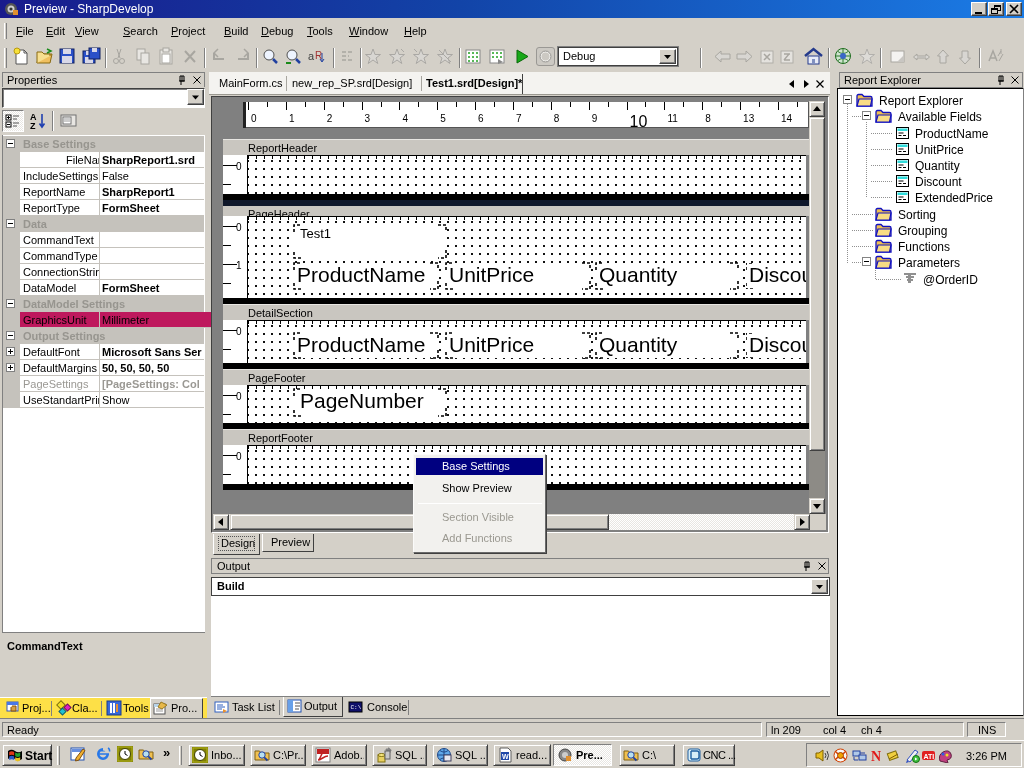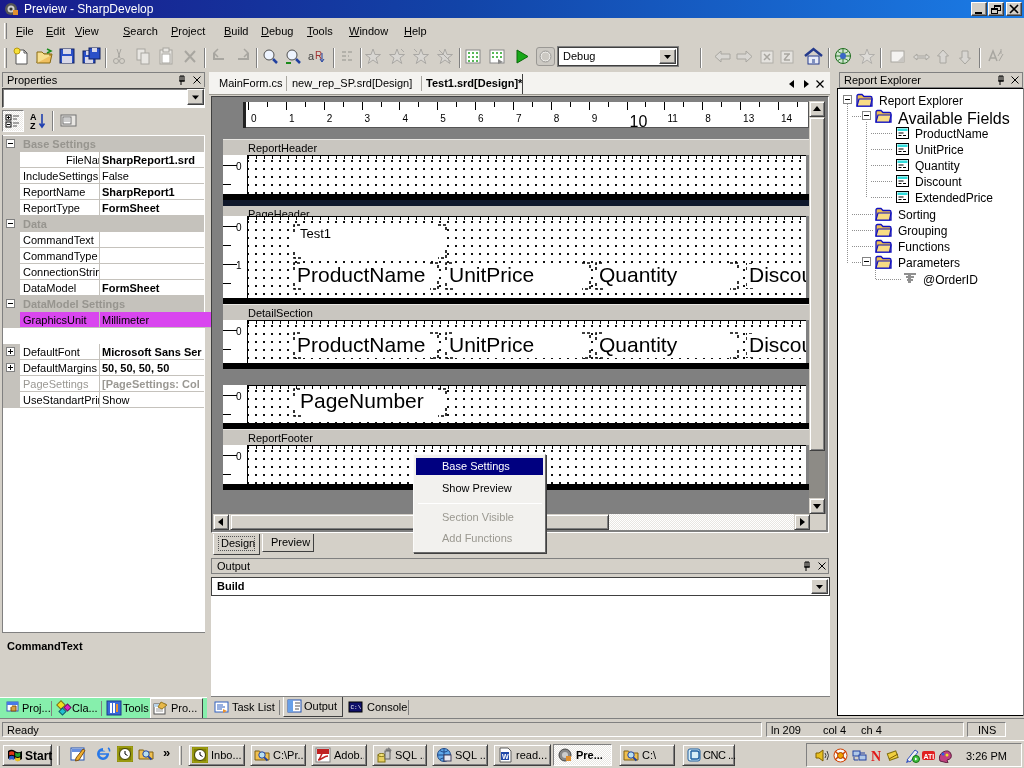--- a/index.html
+++ b/index.html
@@ -429,25 +429,31 @@
         <div class="abs" style="left:20px;top:2px;color:#000;white-space:nowrap;overflow:hidden;width:76px;">DataModel</div>
         <div class="abs" style="left:96px;top:0;width:1px;height:16px;background:#c5c2bc;"></div>
         <div class="abs" style="left:99px;top:2px;font-weight:bold;color:#000;white-space:nowrap;overflow:hidden;width:101px;">FormSheet</div>
       </div>
     <div class="abs" style="left:0;top:161px;width:201px;height:16px;background:#c5c2bc;">
         <div class="abs" style="left:3px;top:3px;width:9px;height:9px;border:1px solid #808080;background:#fff;">
           <div class="abs" style="left:1px;top:3px;width:5px;height:1px;background:#000;"></div>
         </div>
         <div class="abs" style="left:20px;top:2px;font-weight:bold;color:#97958f;">DataModel Settings</div>
       </div>
-    <div class="abs" style="left:0;top:177px;width:228px;height:16px;background:#d946ef;border-bottom:1px solid #c5c2bc;">
+    <div class="abs" style="left:0;top:177px;width:228px;height:16px;background:#be185d;border-bottom:1px solid #c5c2bc;">
         <div class="abs" style="left:0;top:0;width:17px;height:16px;background:#c5c2bc;"></div>
         <div class="abs" style="left:20px;top:2px;color:#000;white-space:nowrap;overflow:hidden;width:76px;">GraphicsUnit</div>
         <div class="abs" style="left:96px;top:0;width:1px;height:16px;background:#c5c2bc;"></div>
         <div class="abs" style="left:99px;top:2px;color:#000;white-space:nowrap;overflow:hidden;width:101px;">Millimeter</div>
+      </div>
+    <div class="abs" style="left:0;top:193px;width:201px;height:16px;background:#c5c2bc;">
+        <div class="abs" style="left:3px;top:3px;width:9px;height:9px;border:1px solid #808080;background:#fff;">
+          <div class="abs" style="left:1px;top:3px;width:5px;height:1px;background:#000;"></div>
+        </div>
+        <div class="abs" style="left:20px;top:2px;font-weight:bold;color:#97958f;">Output Settings</div>
       </div>
     <div class="abs" style="left:0;top:209px;width:201px;height:16px;background:#fff;border-bottom:1px solid #c5c2bc;">
         <div class="abs" style="left:0;top:0;width:17px;height:16px;background:#c5c2bc;">
           <div class="abs" style="left:3px;top:3px;width:9px;height:9px;border:1px solid #808080;background:#fff;">
             <div class="abs" style="left:1px;top:3px;width:5px;height:1px;background:#000;"></div>
             <div class="abs" style="left:3px;top:1px;width:1px;height:5px;background:#000;"></div>
           </div>
         </div>
         <div class="abs" style="left:20px;top:2px;color:#000;white-space:nowrap;overflow:hidden;width:76px;">DefaultFont</div>
         <div class="abs" style="left:96px;top:0;width:1px;height:16px;background:#c5c2bc;"></div>
@@ -475,21 +481,21 @@
         <div class="abs" style="left:20px;top:2px;color:#000;white-space:nowrap;overflow:hidden;width:76px;">UseStandartPrir</div>
         <div class="abs" style="left:96px;top:0;width:1px;height:16px;background:#c5c2bc;"></div>
         <div class="abs" style="left:99px;top:2px;color:#000;white-space:nowrap;overflow:hidden;width:101px;">Show</div>
       </div>
   </div>
 
   <div class="abs" style="left:2px;top:560px;width:203px;height:65px;background:#d4d0c8;border-top:1px solid #808080;">
     <div class="abs" style="left:5px;top:7px;font-weight:bold;">CommandText</div>
   </div>
 
-  <div class="abs" style="left:0;top:625px;width:207px;height:21px;border-top:1px solid #fff;background:#86efac;">
+  <div class="abs" style="left:0;top:625px;width:207px;height:21px;border-top:1px solid #fff;background:#fde047;">
     <div class="abs" style="left:6px;top:2px;">
         <svg width="15" height="15" viewBox="0 0 15 15">
           <rect x="1" y="2" width="11" height="9" fill="#fff" stroke="#3858b8"></rect>
           <rect x="1" y="2" width="11" height="3" fill="#4878e8"></rect>
           <path d="M6 6 h4 v5 h-5 v-4" fill="#d8a040" stroke="#805010"></path>
         </svg>
       </div>
     <div class="abs" style="left:22px;top:4px;">Proj...</div>
     <div class="abs" style="left:51px;top:3px;height:15px;border-left:1px solid #808080;"></div>
     <div class="abs" style="left:56px;top:2px;">
@@ -622,20 +628,23 @@
       <div class="abs" style="left:11px;top:207px;width:586px;height:16px;background:#c9c6c0;border-top:1px solid #e8e6e2;">
         <div class="abs" style="left:25px;top:2px;">DetailSection</div>
       </div>
       <div class="abs" style="left:11px;top:223px;width:24px;height:43px;background:#fff;">
         <div class="abs" style="left:0;top:10px;width:14px;height:1px;background:#000;"></div>
         <div class="abs" style="left:13px;top:6px;font-size:10px;">0</div>
         <div class="abs" style="left:0;top:29px;width:8px;height:1px;background:#000;"></div>
       </div>
       <div class="abs dots" <div="" style="left:35px;top:223px;width:559px;height:43px;border-left:1px solid #000;border-top:1px solid #000;"></div>
       <div class="abs" style="left:11px;top:266px;width:586px;height:6px;background:#000;"></div>
+      <div class="abs" style="left:11px;top:272px;width:586px;height:16px;background:#c9c6c0;border-top:1px solid #e8e6e2;">
+        <div class="abs" style="left:25px;top:2px;">PageFooter</div>
+      </div>
       <div class="abs" style="left:11px;top:288px;width:24px;height:38px;background:#fff;">
         <div class="abs" style="left:0;top:10px;width:14px;height:1px;background:#000;"></div>
         <div class="abs" style="left:13px;top:6px;font-size:10px;">0</div>
         <div class="abs" style="left:0;top:29px;width:8px;height:1px;background:#000;"></div>
       </div>
       <div class="abs dots" <div="" style="left:35px;top:288px;width:559px;height:38px;border-left:1px solid #000;border-top:1px solid #000;"></div>
       <div class="abs" style="left:11px;top:326px;width:586px;height:6px;background:#000;"></div>
       <div class="abs" style="left:11px;top:332px;width:586px;height:16px;background:#c9c6c0;border-top:1px solid #e8e6e2;">
         <div class="abs" style="left:25px;top:2px;">ReportFooter</div>
       </div>
@@ -847,21 +856,21 @@
         <div class="abs" style="left:0;top:0;width:9px;height:9px;border:1px solid #848484;background:#fff;">
           <div class="abs" style="left:1px;top:3px;width:5px;height:1px;background:#000;"></div>
         </div>
       </div>
       <div class="abs" style="left:37px;top:20px;">
         <svg width="17" height="14" viewBox="0 0 17 14">
           <path d="M1 13 V3 Q1 1.5 2.5 1.5 H6 L8 3.5 H14.5 Q16 3.5 16 5 V13 Z" fill="#f0c050" stroke="#1010c0" stroke-width="1.3"></path>
           <path d="M1 13 L3 6 H16 L14.5 13 Z" fill="#f8dc84" stroke="#1010c0" stroke-width="1.2"></path>
         </svg>
       </div>
-      <div class="abs" style="left:60px;top:21px;font-size:16px;white-space:nowrap;">Available Fields</div>
+      <div class="abs" style="left:60px;top:21px;font-size:12px;white-space:nowrap;">Available Fields</div>
       <div class="abs" style="left:57px;top:37px;">
         <svg width="15" height="14" viewBox="0 0 15 14">
           <rect x="1.5" y="1.5" width="12" height="11" fill="#fff" stroke="#000"></rect>
           <rect x="2.5" y="2.5" width="10" height="2.5" fill="#30dcdc"></rect>
           <path d="M3.5 7 h5 M3.5 9.5 h3 M8 9.5 h3" stroke="#000"></path>
         </svg>
       </div>
       <div class="abs" style="left:77px;top:38px;font-size:12px;white-space:nowrap;">ProductName</div>
       <div class="abs" style="left:57px;top:53px;">
         <svg width="15" height="14" viewBox="0 0 15 14">

